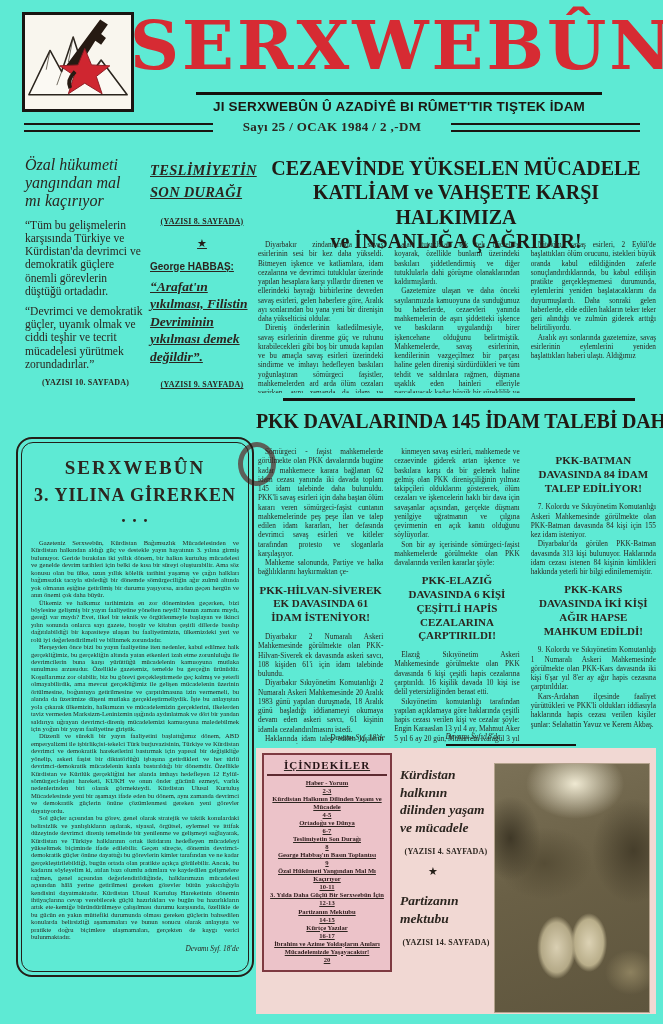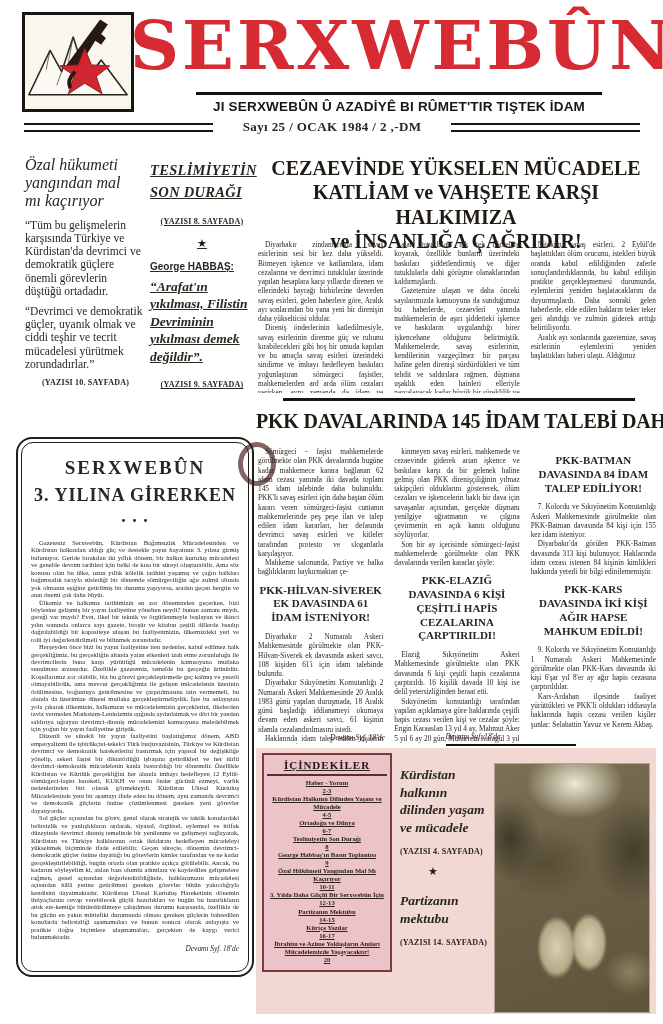--- a/index.html
+++ b/index.html
@@ -1,16 +1,16 @@
 <!DOCTYPE html>
 <html><head>
 <meta charset="utf-8">
 <style>
   html,body{margin:0;padding:0;background:#d8d4c8;}
-  .page{position:relative;width:663px;height:1024px;margin:0 auto;background:#ffffff;
+  .page{position:relative;width:663px;height:1024px;margin:0 auto;background:#5eead4;
         font-family:"Liberation Serif",serif;color:#2c2620;overflow:hidden;}
 
   
   .logo{position:absolute;left:22px;top:12px;width:112px;height:100px;border:3px solid #1a1512;
         background:#f9f6ee;box-sizing:border-box;}
   .logo svg{width:100%;height:100%;display:block;}
   .mast-title{position:absolute;left:130px;top:0px;width:528px;height:88px;margin:0;
         font-family:"DejaVu Serif",serif;font-weight:bold;font-size:68px;line-height:90px;
         color:#d62b33;text-align:center;letter-spacing:3px;}
   .slogan{position:absolute;left:196px;top:92px;width:406px;border-top:3px solid #15100c;
@@ -67,21 +67,21 @@
 
   
   .bottom-panel{position:absolute;left:256px;top:748px;width:400px;height:266px;background:#f1d8d3;}
   .toc{position:absolute;left:262px;top:753px;width:130px;height:219px;background:#ecc3c9;
         border:2px solid #7e3a41;box-sizing:border-box;padding:4px 3px;overflow:hidden;text-decoration:underline;}
   .toc h2{margin:0 0 3px;text-align:center;font-size:11px;letter-spacing:1px;font-weight:bold;
         border-bottom:2px solid #5d2b31;padding-bottom:3px;color:#241416;}
   .toc-item{text-align:center;font-size:6.6px;line-height:1.22;font-weight:bold;color:#2e1c1c;}
   .teaser{position:absolute;left:400px;top:766px;width:92px;}
   .teaser-t{font-weight:bold;font-style:italic;font-size:13.5px;line-height:1.3;margin:0 0 11px;}
-  .teaser .ref{text-align:left;}
+  .teaser .ref{text-align:center;}
   .teaser .star{text-align:left;padding-left:28px;margin:9px 0 14px;}
   .photo{position:absolute;left:494px;top:763px;width:156px;height:250px;border:1px solid #b3a28c;
         box-sizing:border-box;background:
         radial-gradient(28px 45px at 40% 74%, #d9cfb2 0%, #b4a987 55%, rgba(0,0,0,0) 70%),
         radial-gradient(26px 42px at 61% 72%, #dcd2b4 0%, #b9ae8a 55%, rgba(0,0,0,0) 70%),
         radial-gradient(70px 50px at 52% 8%, #efe9d2 0%, rgba(0,0,0,0) 70%),
         radial-gradient(40px 56px at 10% 30%, #3f3827 0%, rgba(0,0,0,0) 75%),
         radial-gradient(55px 70px at 90% 35%, #463e2b 0%, rgba(0,0,0,0) 75%),
         radial-gradient(60px 45px at 32% 40%, #564d36 0%, rgba(0,0,0,0) 80%),
         radial-gradient(34px 30px at 88% 84%, #8d815f 0%, rgba(0,0,0,0) 75%),

